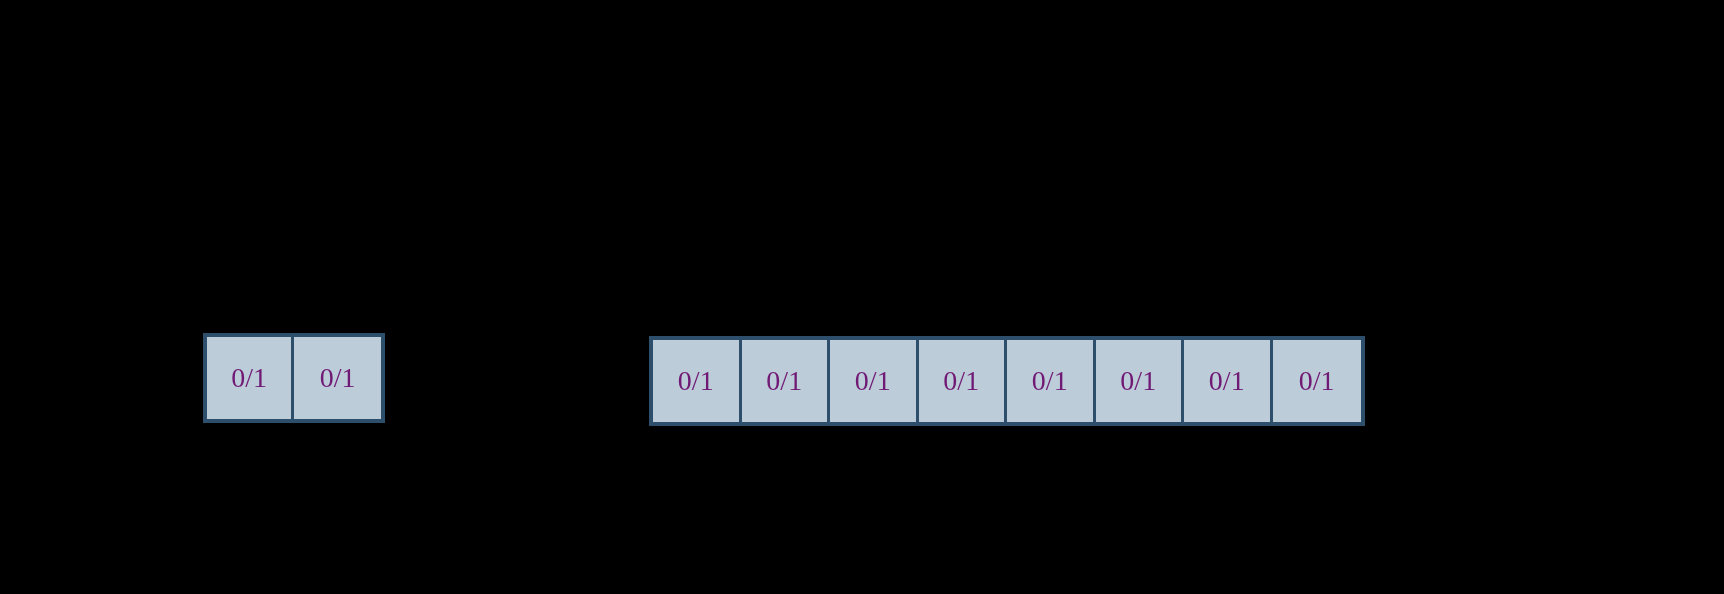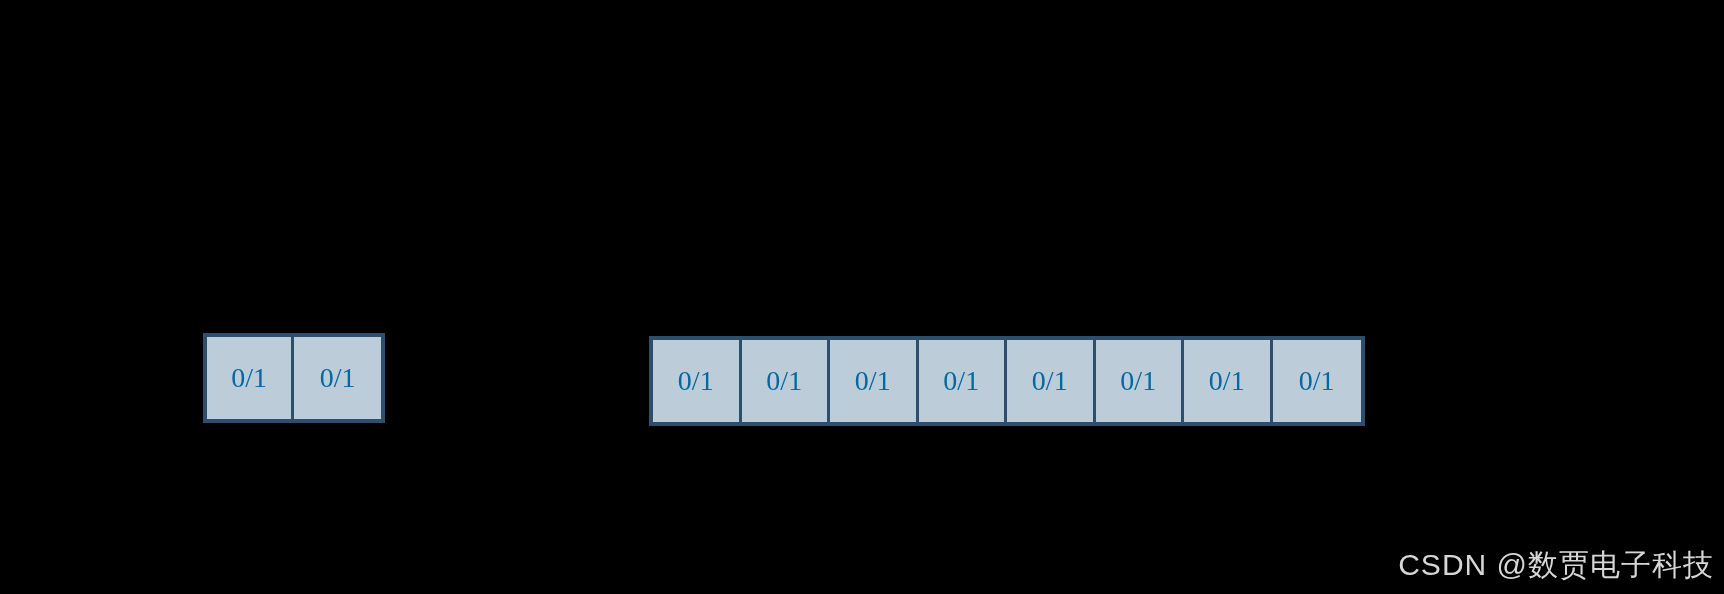--- a/index.html
+++ b/index.html
@@ -30,21 +30,21 @@
     background: #2d4f6c;
   }
 
   .cell {
     box-sizing: border-box;
     background: #bdccd9;
     border-right: 3px solid #2d4f6c;
     display: flex;
     align-items: center;
     justify-content: center;
-    color: #0369a1;
+    color: #701a75;
     font-family: "Liberation Serif", serif;
     line-height: 1;
     user-select: none;
   }
   .cell:last-child {
     border-right: none;
   }
 
   
   #group-left {
@@ -97,15 +97,14 @@
     <div class="cell">0/1</div>
     <div class="cell">0/1</div>
     <div class="cell">0/1</div>
     <div class="cell">0/1</div>
     <div class="cell">0/1</div>
     <div class="cell">0/1</div>
     <div class="cell">0/1</div>
     <div class="cell">0/1</div>
   </div>
 
-  <div class="watermark">CSDN @数贾电子科技</div>
 
 </div>
 
 </body></html>

